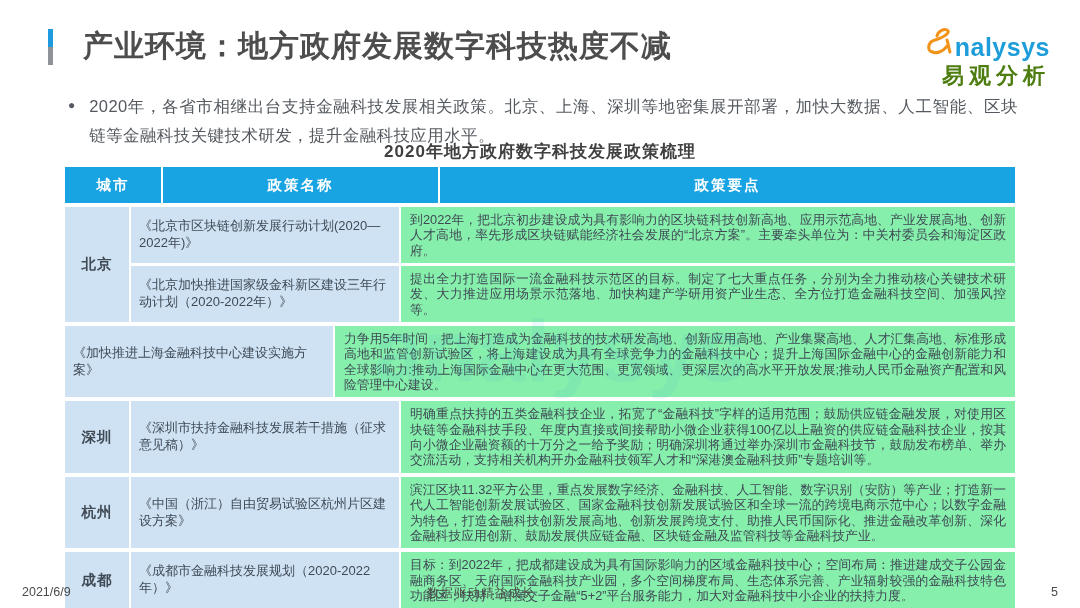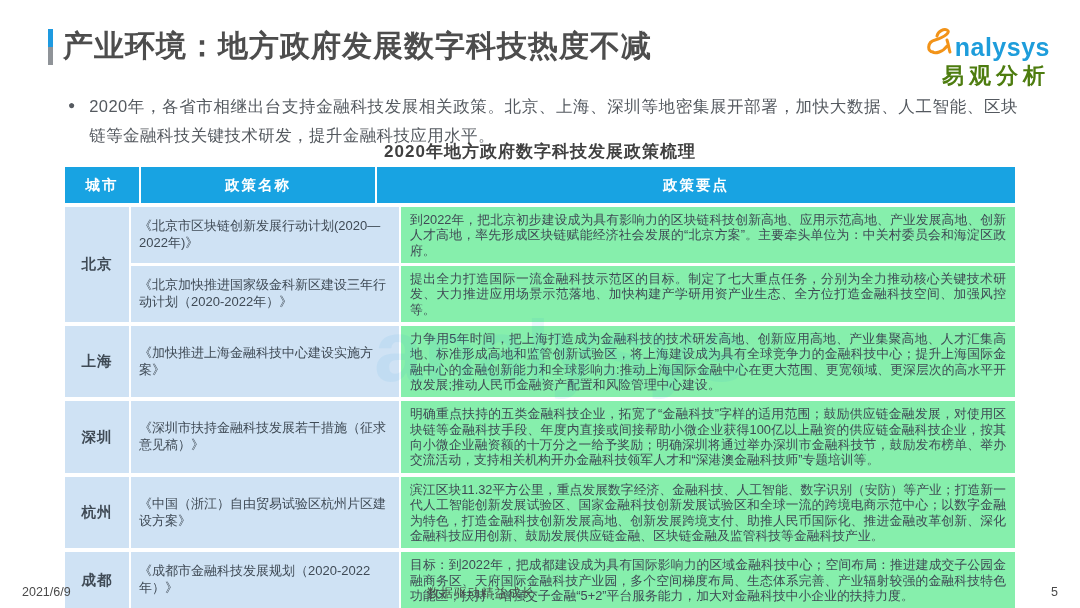--- a/index.html
+++ b/index.html
@@ -5,21 +5,21 @@
   * { margin:0; padding:0; box-sizing:border-box; }
   html,body { width:1080px; height:608px; }
   body {
     position:relative;
     font-family:"Liberation Sans","DejaVu Sans",sans-serif;
     background:#ffffff;
     overflow:hidden;
     color:#454c55;
   }
   
-  .slide-header { position:absolute; top:26px; left:48px; display:flex; align-items:center; }
+  .slide-header { position:absolute; top:26px; left:48px; display:flex; align-items:center;gap:20px; }
   .accent-bar { width:5px; height:36px; margin-right:10px; display:flex; flex-direction:column; }
   .accent-bar .top { flex:1; background:#1e9ae0; }
   .accent-bar .bot { flex:1; background:#8f9398; }
   .page-title { font-size:30px; font-weight:bold; color:#4d4d4d; letter-spacing:1px; }
 
   .logo { position:absolute; top:16px; right:30px; text-align:center; line-height:1.1;margin-top:12px; }
   .logo-row { display:flex; align-items:flex-end; justify-content:flex-end; }
   .logo-word { font-size:25px; font-weight:bold; color:#1e9ddb; letter-spacing:0.5px; }
   .logo-cn { font-size:22px; font-weight:bold; color:#4d7c0f; letter-spacing:5px; margin-top:2px; padding-left:26px; }
 
@@ -28,22 +28,22 @@
   .bullet-dot { font-size:12px; color:#555a60; margin:6px 14px 0 2px; }
   .bullet-text { font-size:16.5px; line-height:1.75; color:#54595f; letter-spacing:0.4px; text-align:justify; }
 
   
   .table-title { position:absolute; top:140px; left:65px; width:950px; text-align:center;
                  font-size:17px; font-weight:bold; color:#404040; letter-spacing:1px; }
   .policy-table { position:absolute; top:167px; left:65px; width:950px; display:flex; flex-direction:column; }
   .thead { display:flex; gap:2px; height:36px; margin-bottom:4px; }
   .th { background:#18a3e2; color:#ffffff; font-weight:bold; font-size:14.5px;
         display:flex; align-items:center; justify-content:center; letter-spacing:2px; }
-  .col-city  { width:74px;  flex:none;font-family:Liberation Serif, serif; }
-  .col-name  { width:234px; flex:none; }
+  .col-city  { width:96px;  flex:none;font-family:Liberation Serif, serif; }
+  .col-name  { width:275px; flex:none; }
   .col-point { flex:1; }
 
   .group { display:flex; gap:2px; margin-bottom:4px; }
   .group:last-child { margin-bottom:0; }
   .city-cell { width:64px; flex:none; background:#cfe2f4; display:flex; align-items:center;
                justify-content:center; font-size:14.5px; font-weight:bold; color:#3f4a55; letter-spacing:1px; }
   .group-rows { flex:1; display:flex; flex-direction:column; gap:3px; }
   .subrow { display:flex; gap:2px; flex:1; }
   .name-cell { width:268px; flex:none; background:#cfe2f4; display:flex; align-items:center;
                padding:6px 8px; font-size:13px; line-height:1.3; color:#3f4a55; }
@@ -111,21 +111,20 @@
         <div class="point-cell">到2022年，把北京初步建设成为具有影响力的区块链科技创新高地、应用示范高地、产业发展高地、创新人才高地，率先形成区块链赋能经济社会发展的“北京方案”。主要牵头单位为：中关村委员会和海淀区政府。</div>
       </div>
       <div class="subrow">
         <div class="name-cell">《北京加快推进国家级金科新区建设三年行动计划（2020-2022年）》</div>
         <div class="point-cell">提出全力打造国际一流金融科技示范区的目标。制定了七大重点任务，分别为全力推动核心关键技术研发、大力推进应用场景示范落地、加快构建产学研用资产业生态、全方位打造金融科技空间、加强风控等。</div>
       </div>
     </div>
   </div>
 
   <div class="group">
-    <div class="city-cell">上海</div>
     <div class="group-rows">
       <div class="subrow">
         <div class="name-cell">《加快推进上海金融科技中心建设实施方案》</div>
         <div class="point-cell">力争用5年时间，把上海打造成为金融科技的技术研发高地、创新应用高地、产业集聚高地、人才汇集高地、标准形成高地和监管创新试验区，将上海建设成为具有全球竞争力的金融科技中心；提升上海国际金融中心的金融创新能力和全球影响力:推动上海国际金融中心在更大范围、更宽领域、更深层次的高水平开放发展;推动人民币金融资产配置和风险管理中心建设。</div>
       </div>
     </div>
   </div>
 
   <div class="group">
     <div class="city-cell">深圳</div>

